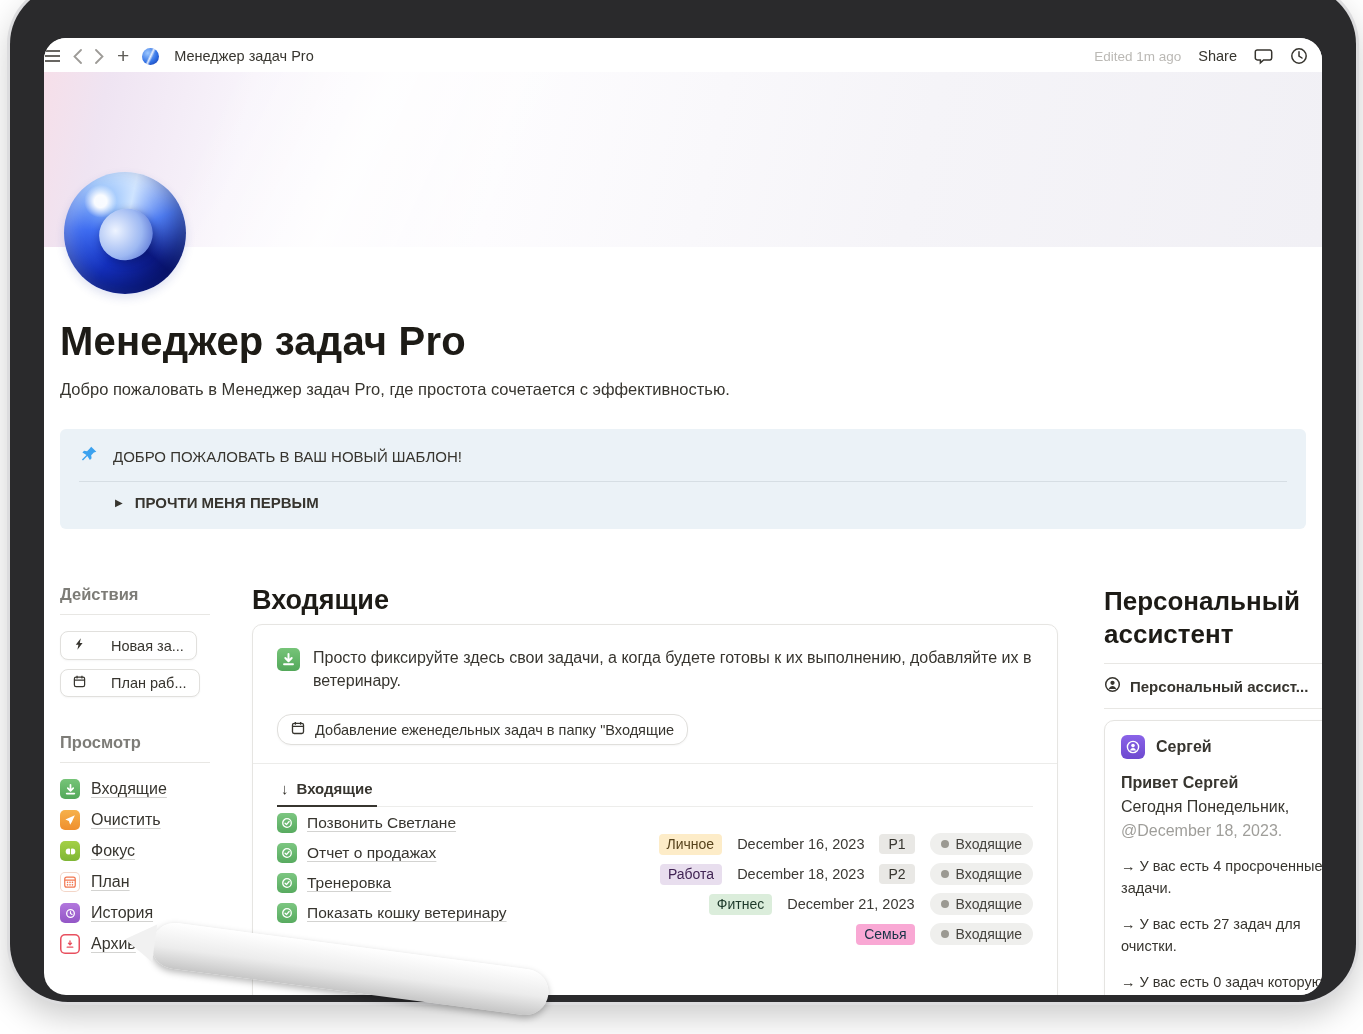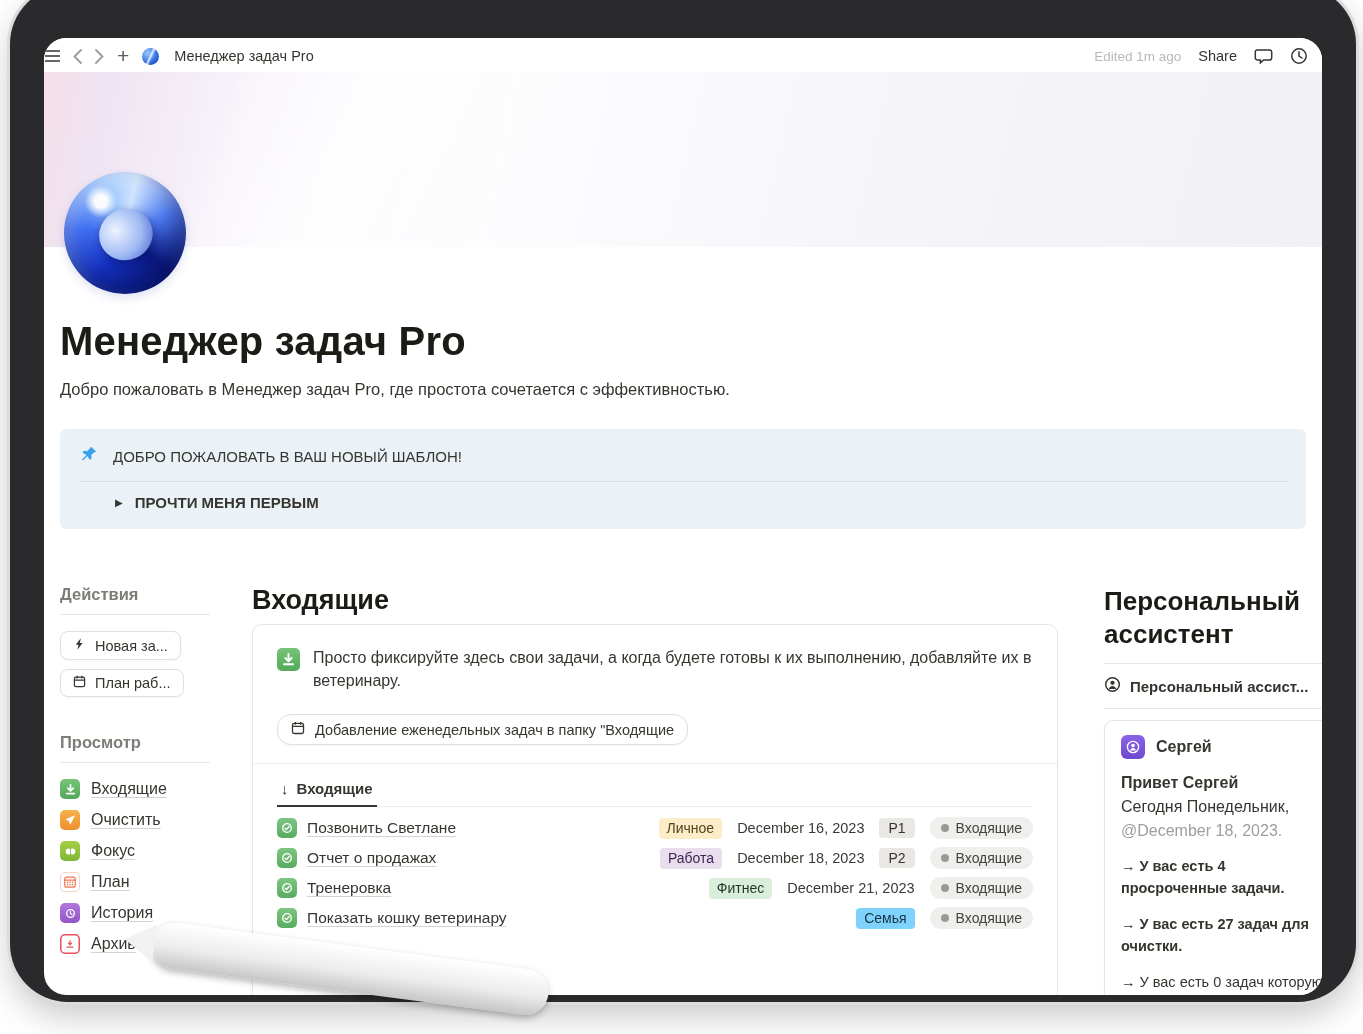--- a/index.html
+++ b/index.html
@@ -59,21 +59,21 @@
   .tri{font-size:10px;color:#37352f;}
 
   
   .cols{display:flex;margin-top:56px;align-items:flex-start;}
   .col-left{width:150px;flex:none;margin-right:42px;}
   .col-main{width:806px;flex:none;margin-right:46px;}
   .col-right{width:240px;flex:none;}
 
   .side-h{font-size:16.5px;font-weight:600;color:#7d7c77;margin:0;}
   .side-hr{border:none;border-top:1px solid #e8e7e4;margin:10px 0 16px;}
-  .side-btn{display:flex;align-items:center;gap:9px;background:#fff;border:1px solid #e1e0dd;border-radius:8px;
+  .side-btn{display:flex;align-items:center;gap:25px;background:#fff;border:1px solid #e1e0dd;border-radius:8px;
      padding:5px 12px;font-size:14.5px;color:#37352f;margin-bottom:9px;width:fit-content;
      box-shadow:0 1px 2px rgba(0,0,0,.04);cursor:pointer;}
   .view-list{margin-top:2px;}
   .view-item{display:flex;align-items:center;gap:11px;margin-bottom:11px;cursor:pointer;}
   .view-item .lbl, .row-title .lbl{font-size:16px;font-weight:500;color:#37352f;
      text-decoration:underline;text-decoration-color:rgba(55,53,47,.22);text-underline-offset:3px;}
   .sq{width:20px;height:20px;border-radius:5px;flex:none;display:inline-flex;align-items:center;justify-content:center;}
   .sq-green{background:linear-gradient(#76c478,#53a85a);}
   .sq-orange{background:linear-gradient(#f6b14b,#ef8f2e);}
   .sq-lime{background:linear-gradient(#a4d045,#7fb636);}
@@ -91,21 +91,21 @@
   .note-row .sq{width:23px;height:23px;margin-top:1px;}
   .wk-btn{display:flex;align-items:center;gap:10px;border:1px solid #e0dfdc;border-radius:14px;background:#fff;
      padding:6px 13px;font-size:14.5px;color:#37352f;margin-top:22px;width:fit-content;
      box-shadow:0 1px 2px rgba(0,0,0,.04);cursor:pointer;}
   .card-hr{border:none;border-top:1px solid #ececea;margin:18px -24px 0;}
   .tabs{margin-top:12px;border-bottom:1px solid #ededeb;display:flex;}
   .tab{display:flex;align-items:center;gap:8px;font-size:15px;font-weight:600;color:#37352f;
      padding:4px 4px 8px;border-bottom:2px solid #37352f;margin-bottom:-1px;cursor:pointer;}
   .tab-arrow{font-size:15px;font-weight:700;}
   .rows{margin-top:6px;}
-  .trow{display:flex;align-items:center;height:30px;}
+  .trow{display:flex;align-items:flex-start;height:30px;flex-direction:column;}
   .row-title{display:flex;align-items:center;gap:10px;min-width:0;}
   .row-title .lbl{font-size:15.5px;}
   .row-right{margin-left:auto;display:flex;align-items:center;gap:15px;}
   .tag{font-size:14px;border-radius:4px;padding:2px 8px;line-height:1.25;}
   .date{font-size:14.5px;color:#3c3a35;}
   .pbadge{font-size:14px;background:#e9e8e5;color:#37352f;border-radius:4px;padding:2px 9px;}
   .status{display:inline-flex;align-items:center;gap:7px;background:#efefed;border-radius:999px;
      padding:3px 11px;font-size:14px;color:#45433e;}
   .status .dot{width:8px;height:8px;border-radius:50%;background:#9b9992;display:inline-block;}
   .new-row{display:flex;align-items:center;gap:9px;color:#93918c;font-size:15px;margin-top:10px;cursor:pointer;}
@@ -115,21 +115,21 @@
   .right-h2{margin:0;font-size:26px;font-weight:700;color:#1d1b16;line-height:1.25;}
   .right-hr{border:none;border-top:1px solid #e8e7e4;margin:13px 0 12px;}
   .asst-toggle{display:flex;align-items:center;gap:9px;font-size:15px;font-weight:600;color:#37352f;cursor:pointer;}
   .asst-card{margin-top:11px;border:1px solid #e5e4e1;border-radius:10px;background:#fff;
      box-shadow:0 1px 3px rgba(0,0,0,.03);padding:14px 16px 30px;width:240px;box-sizing:border-box;}
   .asst-head{display:flex;align-items:center;gap:11px;font-size:16px;font-weight:700;}
   .asst-body{margin-top:12px;font-size:16px;line-height:1.5;}
   .asst-body .g1{font-weight:700;}
   .asst-body .mention{color:#9f9e9a;}
   .bullet{margin-top:13px;font-size:14.5px;line-height:1.5;}
-  .bullet.bold{font-weight:700;}
+  .bullet.bold{font-weight:400;}
 </style>
 </head>
 <body>
 
 <div class="tablet">
   <div class="screen">
 
     <div class="topbar">
       <span class="tb-ico menu-ico">
         <svg width="15" height="12" viewBox="0 0 15 12">
@@ -377,21 +377,21 @@
                 <span class="row-title">
                   <span class="sq sq-check">
                     <svg width="14" height="14" viewBox="0 0 16 16">
                         <circle cx="8" cy="8" r="4.9" fill="none" stroke="#fff" stroke-width="1.5"></circle>
                         <path d="M5.8 8.3 7.4 9.8l3-3.5" fill="none" stroke="#fff" stroke-width="1.5" stroke-linecap="round" stroke-linejoin="round"></path>
                       </svg>
                   </span>
                   <span class="lbl">Показать кошку ветеринару</span>
                 </span>
                 <span class="row-right">
-                  <span class="tag" style="background: #7dd3fc; color: rgb(24, 51, 71);">Семья</span>
+                  <span class="tag" style="background: #f9a8d4; color: rgb(24, 51, 71);">Семья</span>
                   <span class="status">
                       <span class="dot"></span>
                       <span>Входящие</span>
                     </span>
                 </span>
               </div>
 
               <div class="new-row">
                 <span class="plus">+</span>
                 <span>New</span>

